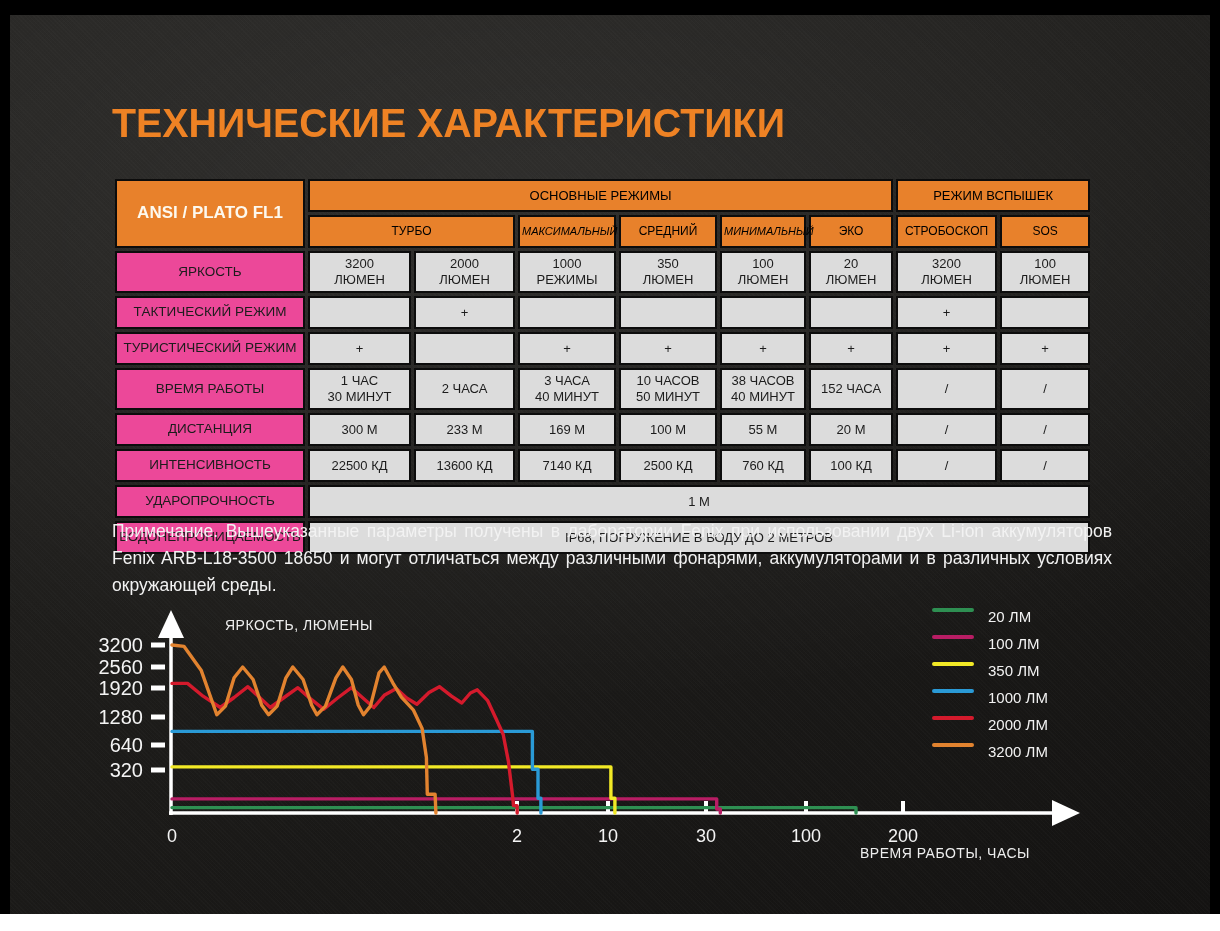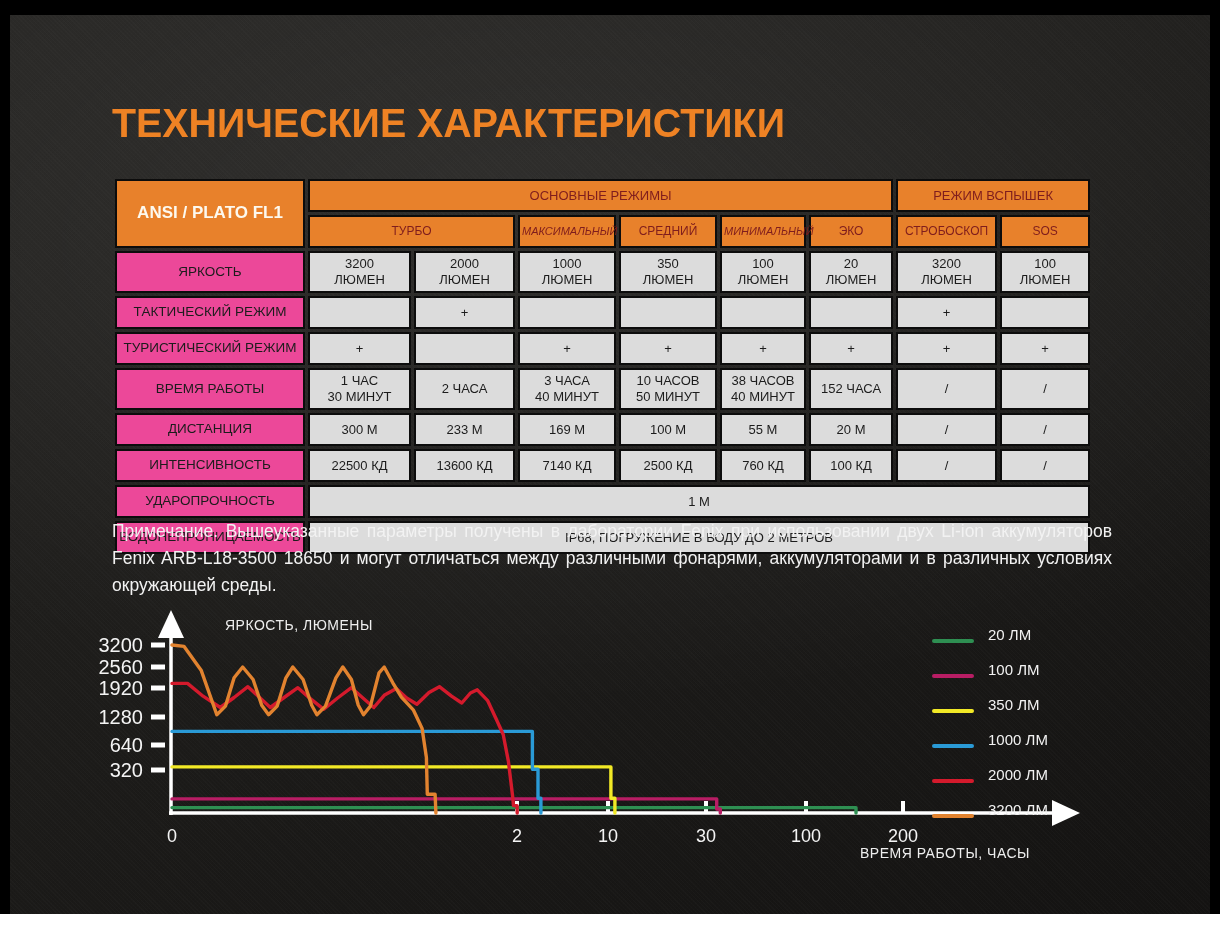--- a/index.html
+++ b/index.html
@@ -36,21 +36,21 @@
     table-layout:fixed;
   }
   table.spec td{
     border:2px solid #0c0c0c;
     text-align:center;vertical-align:middle;
     padding:3px 2px;
     white-space:pre-line;
     line-height:1.22;
   }
   td.hdr{
-    background:#e8812b;color:#7f1d1d;
+    background:#e8812b;color:#000000;
     font-size:13px;
   }
   td.corner{font-size:17px;font-weight:bold;color:#fdf9ef;}
   td.sub{font-size:12px;padding:6px 1px;margin-left:44px;}
   td.sz10{font-size:11px;font-style:italic;}
   td.cell{
     background:#dcdcdc;color:#1c1c1c;
     font-size:13px;
   }
   td.rowlabel{
@@ -73,21 +73,21 @@
     color:#eeeeee;font-size:14px;letter-spacing:0.5px;margin-left:32px;
   }
   .axis-title-x{
     position:absolute;left:860px;top:845px;width:210px;
     color:#eeeeee;font-size:14px;text-align:left;letter-spacing:0.5px;
   }
   .legend{
     position:absolute;left:932px;top:608px;
   }
   .legend-item{
-    display:flex;align-items:flex-end;height:27px;margin-top:8px;
+    display:flex;align-items:flex-start;height:27px;
   }
   .legend-swatch{
     width:42px;height:4px;border-radius:2px;margin-right:14px;flex:0 0 auto;
   }
   .legend-label{
     color:#f2f2f2;font-size:15px;white-space:nowrap;
   }
 </style>
 </head>
 <body>
@@ -125,21 +125,21 @@
     <td class="hdr sub">СТРОБОСКОП</td>
     <td class="hdr sub">SOS</td>
   </tr>
   <tr class="tall">
     <td class="rowlabel">ЯРКОСТЬ</td>
     <td class="cell">3200
 ЛЮМЕН</td>
     <td class="cell">2000
 ЛЮМЕН</td>
     <td class="cell">1000
-ЛЮМЕН</td>
+РЕЖИМЫ</td>
     <td class="cell">350
 ЛЮМЕН</td>
     <td class="cell">100
 ЛЮМЕН</td>
     <td class="cell">20
 ЛЮМЕН</td>
     <td class="cell">3200
 ЛЮМЕН</td>
     <td class="cell">100
 ЛЮМЕН</td>

